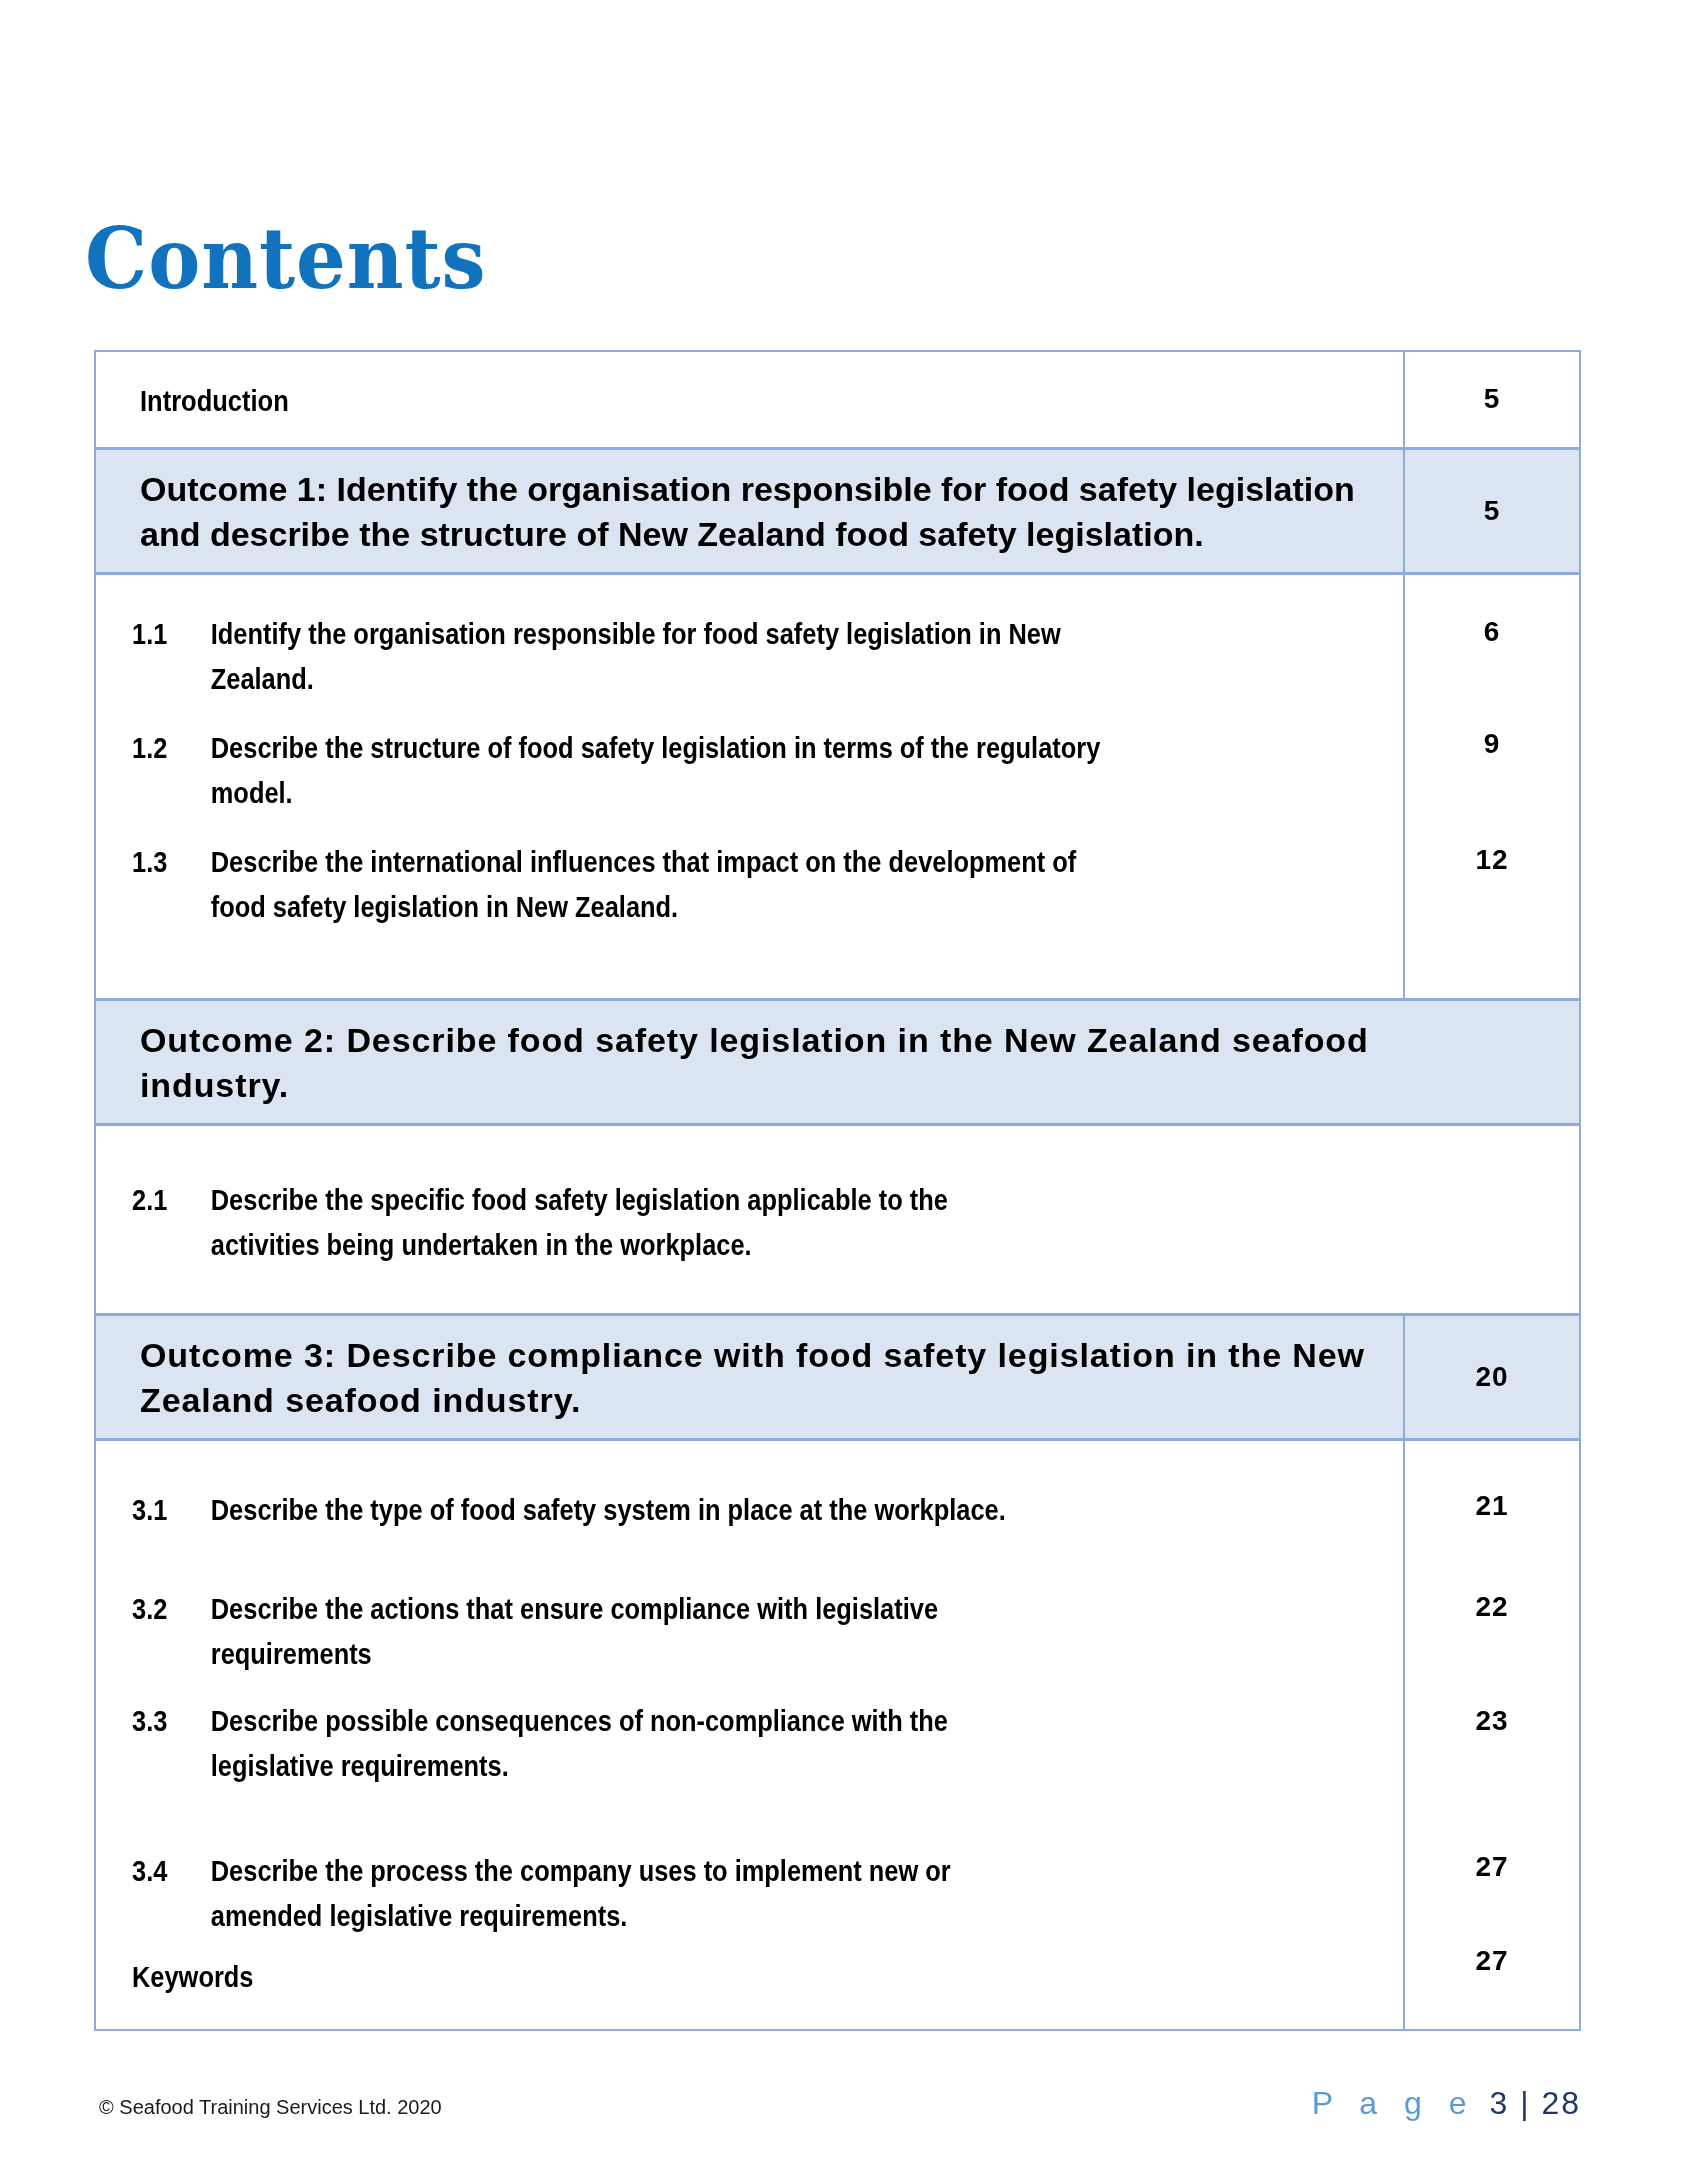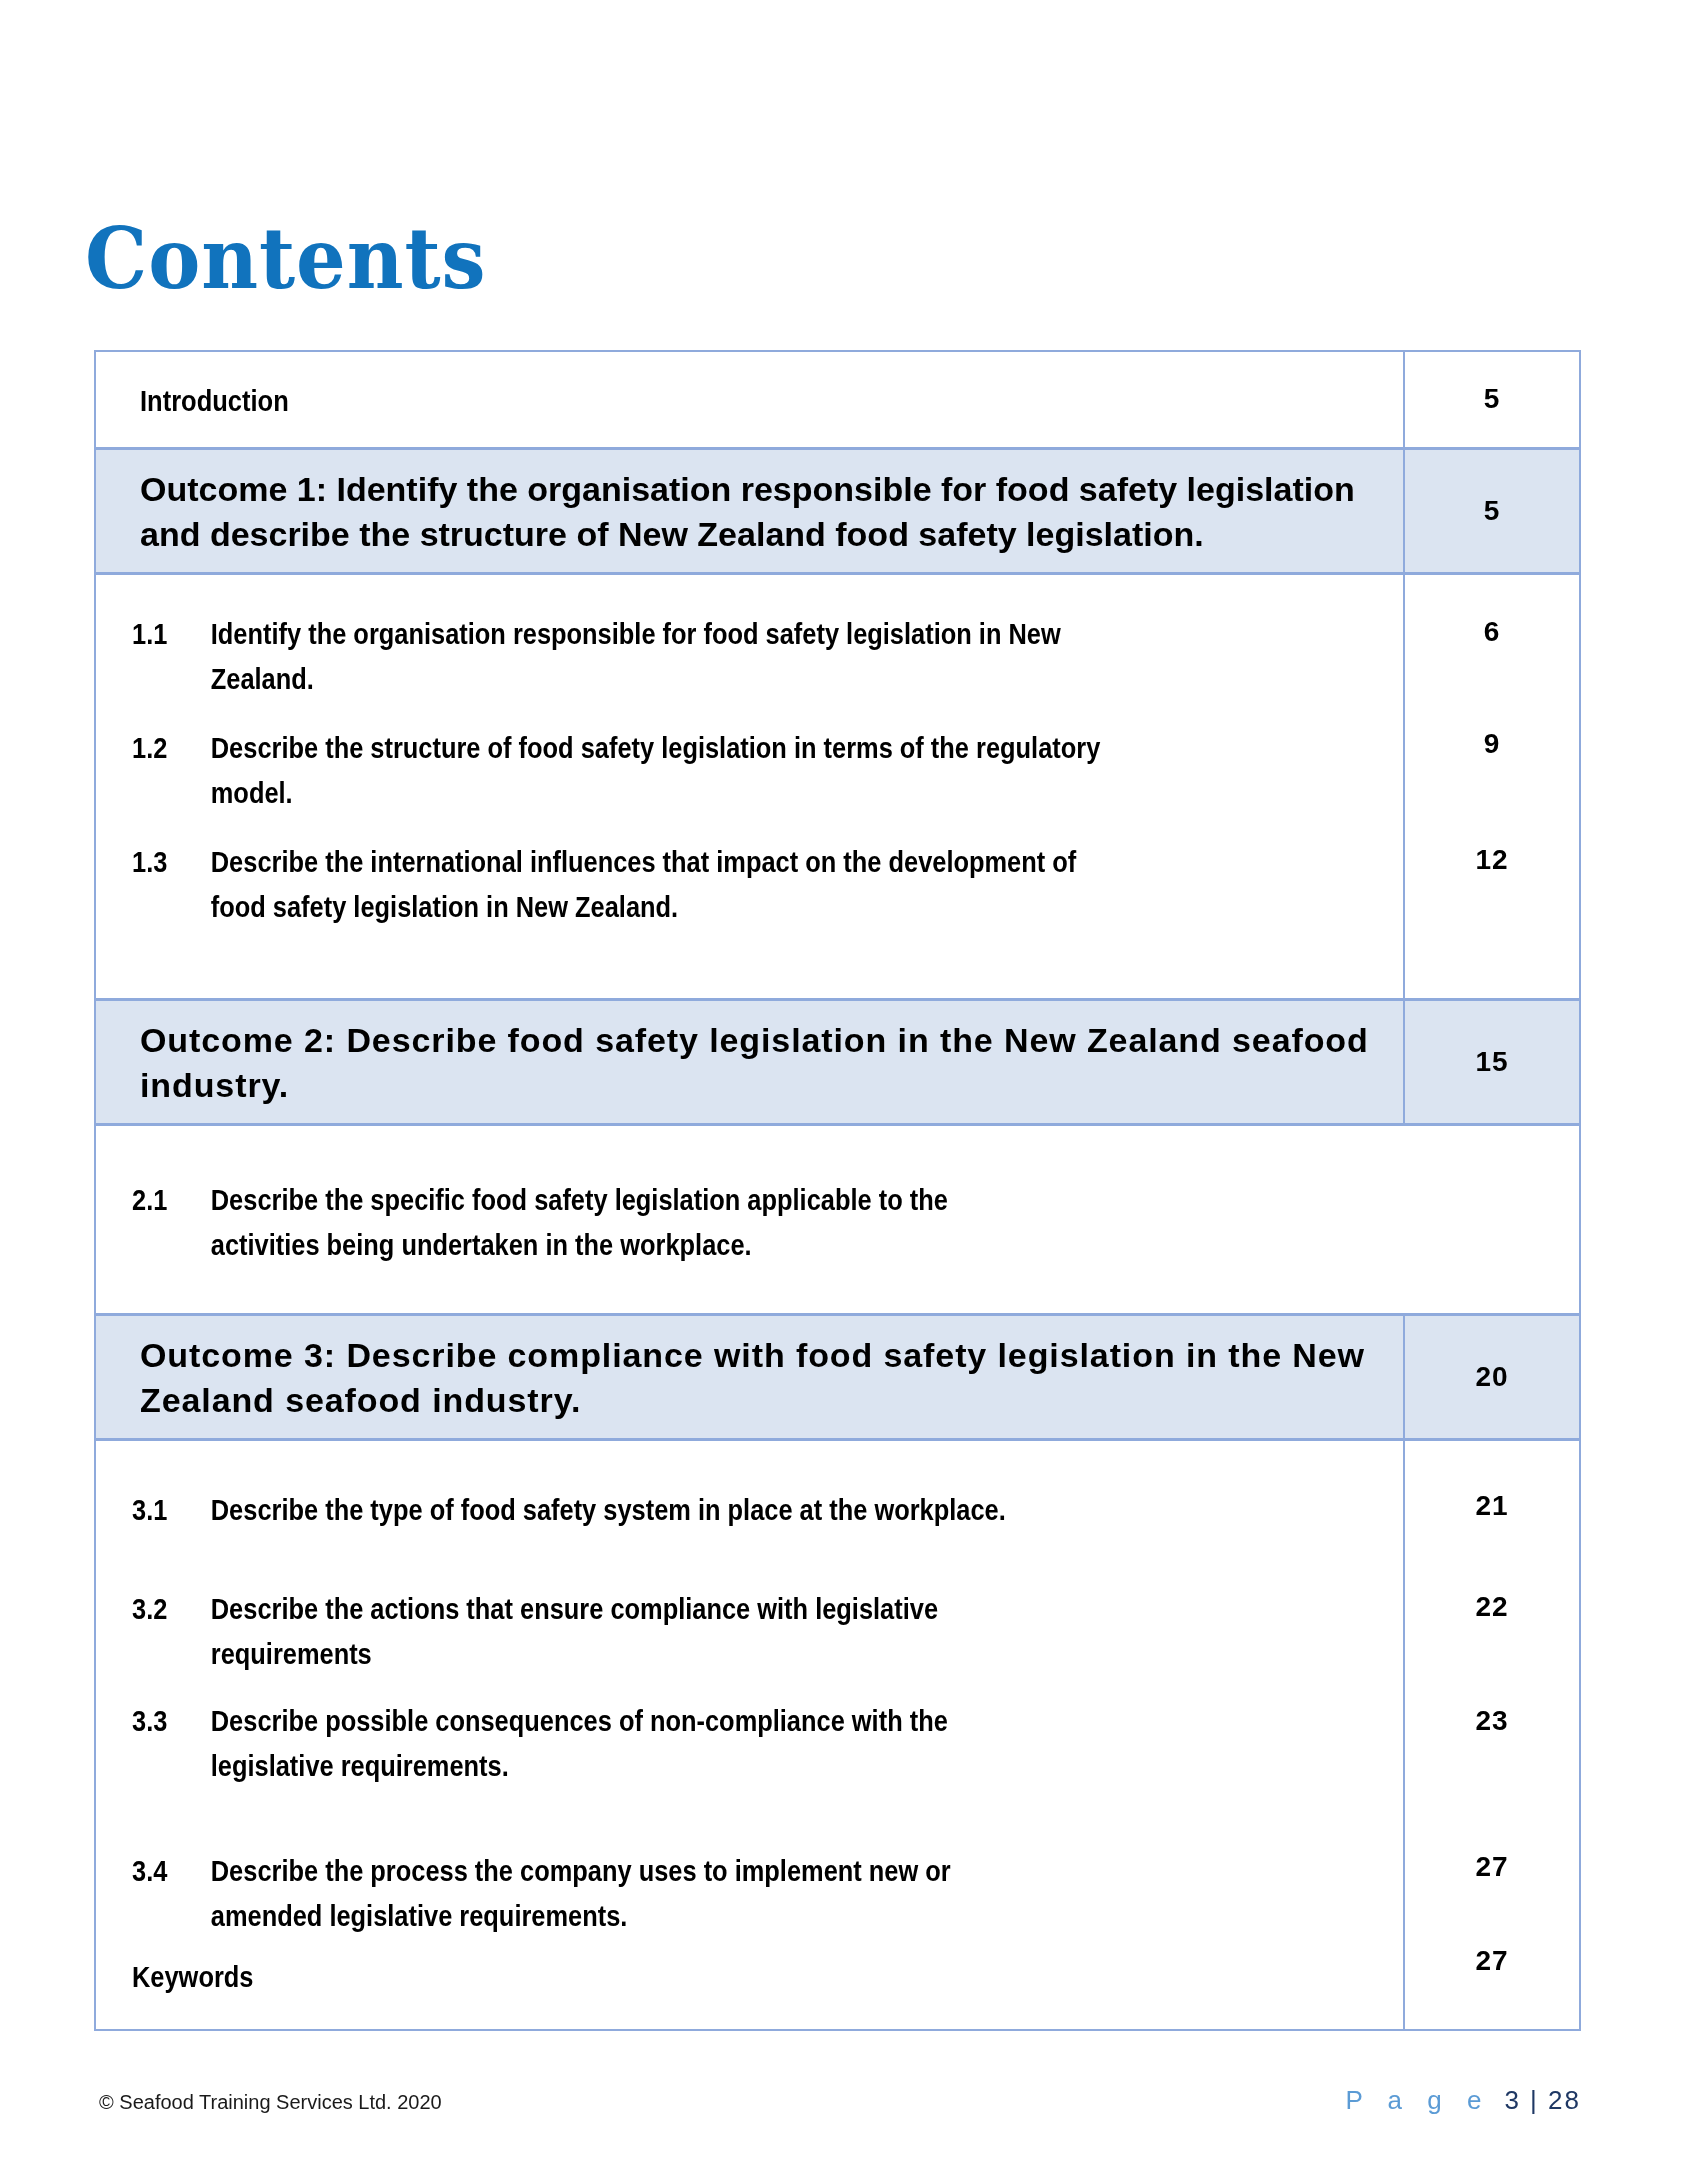--- a/index.html
+++ b/index.html
@@ -85,21 +85,21 @@
   .sub-3-4 .cellL { padding-top:14px; }              .sub-3-4 .cellP { padding-top:18px; }
   .row-keywords .cellL { padding-left:18px; padding-top:16px; padding-bottom:30px; }
   .row-keywords .cellP { padding-top:8px; }
 
   
   .footer {
     position:absolute; top:2085px; left:99px; right:102px;
     display:flex; justify-content:space-between; align-items:baseline;
   }
   .copyright { font-size:20px; color:#1a1a1a; }
-  .page-indicator { font-size:26px; font-weight:normal; display:flex; align-items:center; }
+  .page-indicator { font-size:32px; font-weight:normal; display:flex; align-items:center; }
   .page-word { color:var(--footer-page-word,#5b9bd5); letter-spacing:9px; margin-right:14px; }
   .page-num  { color:var(--footer-page-number,#1f3864); letter-spacing:2px; }
 </style>
 </head>
 <body>
 
 <div class="title-wrap">
   <h1 class="doc-title">Contents</h1>
 </div>
 
@@ -152,23 +152,20 @@
         </div>
       </div>
       <div class="cellP">
         <span class="pnum">12</span>
       </div>
     </div>
     <div class="trow outcome">
       <div class="cellL">
         <div class="row-label">Outcome 2: Describe food safety legislation in the New Zealand seafood
 industry.</div>
-      </div>
-      <div class="cellP vc">
-        <span class="pnum">15</span>
       </div>
     </div>
     <div class="trow sub sub-2-1">
       <div class="cellL">
         <div class="sub-flex">
           <span class="sub-num">2.1</span>
           <span class="sub-text">Describe the specific food safety legislation applicable to the
 activities being undertaken in the workplace.</span>
         </div>
       </div>

